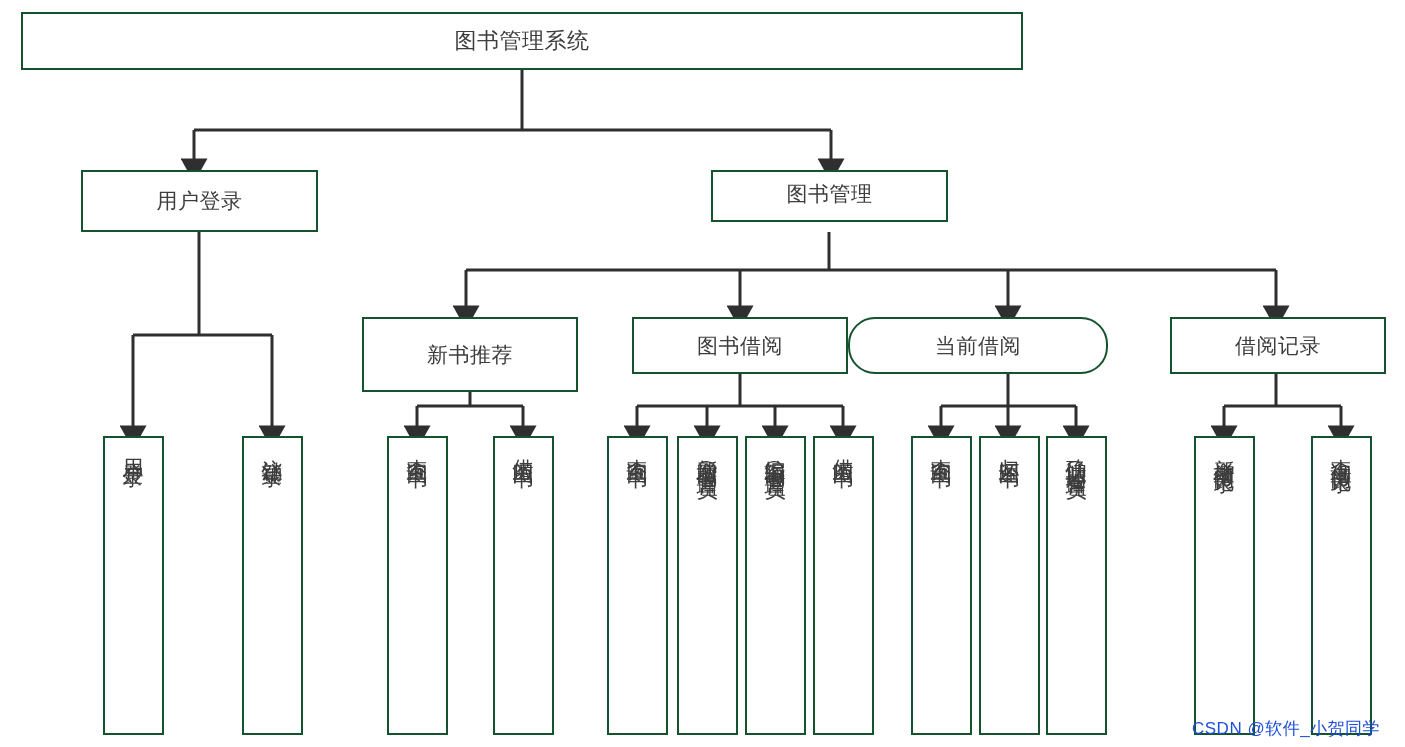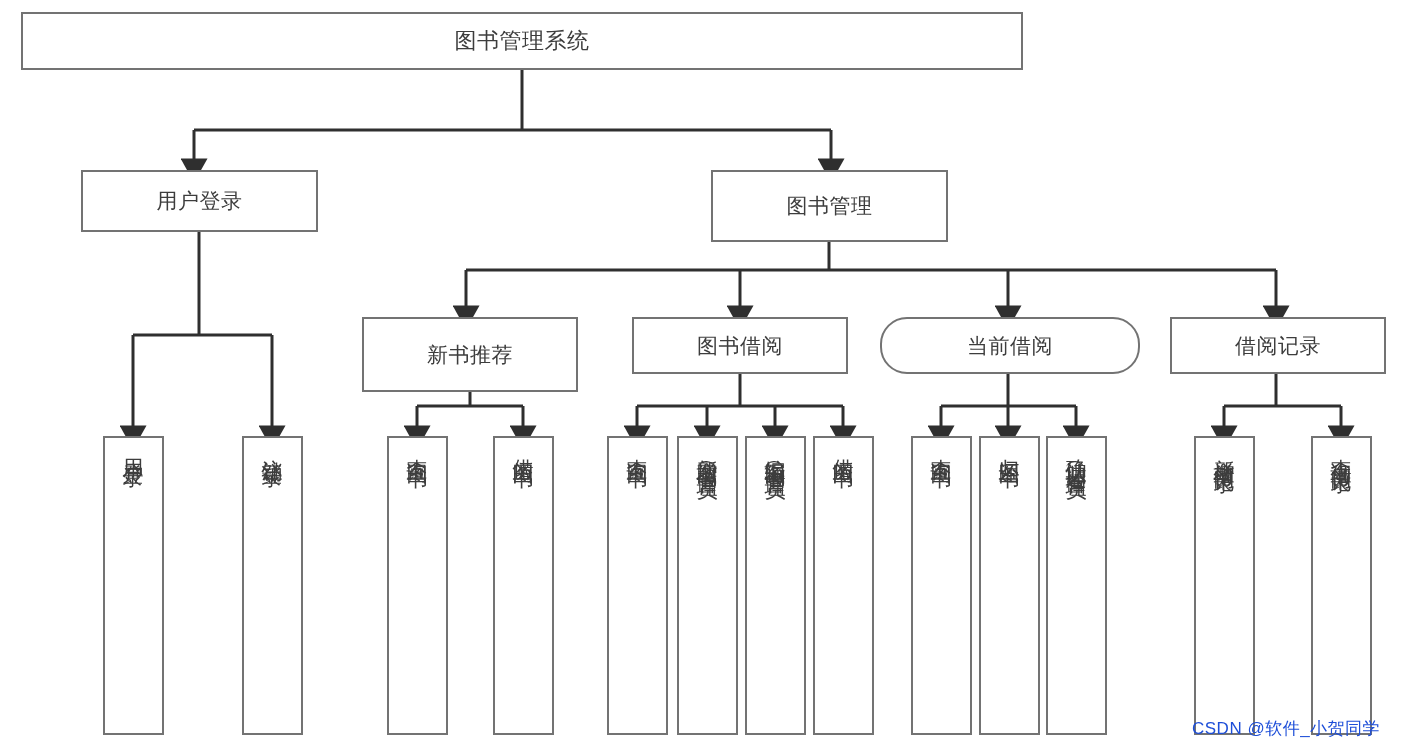--- a/index.html
+++ b/index.html
@@ -22,21 +22,21 @@
     left: 0;
     top: 0;
     width: 1405px;
     height: 747px;
     pointer-events: none;
   }
   .node {
     position: absolute;
     box-sizing: border-box;
     background: #ffffff;
-    border: 2px solid #737373;
+    border: 2px solid #14532d;
     display: flex;
     align-items: center;
     justify-content: center;
     color: #3d3d3d;
   }
   .node-label {
     display: block;
     text-align: center;
     line-height: 1.12;
     white-space: nowrap;
@@ -125,31 +125,31 @@
     </g>
   </svg>
 
   <div class="node h-node root" style="left:21px; top:12px; width:1002px; height:58px;">
     <span class="node-label">图书管理系统</span>
   </div>
 
   <div class="node h-node" style="left:81px; top:170px; width:237px; height:62px;">
     <span class="node-label">用户登录</span>
   </div>
-  <div class="node h-node" style="left:711px; top:170px; width:237px; height:72px;">
+  <div class="node h-node" style="left:711px; top:170px; width:237px; height:52px;font-family:Liberation Mono, monospace;">
     <span class="node-label">图书管理</span>
   </div>
 
   <div class="node h-node" style="left:362px; top:317px; width:216px; height:75px;">
     <span class="node-label">新书推荐</span>
   </div>
   <div class="node h-node" style="left:632px; top:317px; width:216px; height:57px;">
     <span class="node-label">图书借阅</span>
   </div>
-  <div class="node h-node" style="left:880px; top:317px; width:260px; height:57px;border-radius:27px;">
+  <div class="node h-node" style="left:848px; top:317px; width:260px; height:57px;border-radius:27px;">
     <span class="node-label">当前借阅</span>
   </div>
   <div class="node h-node" style="left:1170px; top:317px; width:216px; height:57px;justify-content:center;">
     <span class="node-label">借阅记录</span>
   </div>
 
   <div class="node v-node" style="left:103px; top:436px; width:61px; height:299px;">
     <span class="node-label">用户登录</span>
   </div>
   <div class="node v-node" style="left:242px; top:436px; width:61px; height:299px;">

